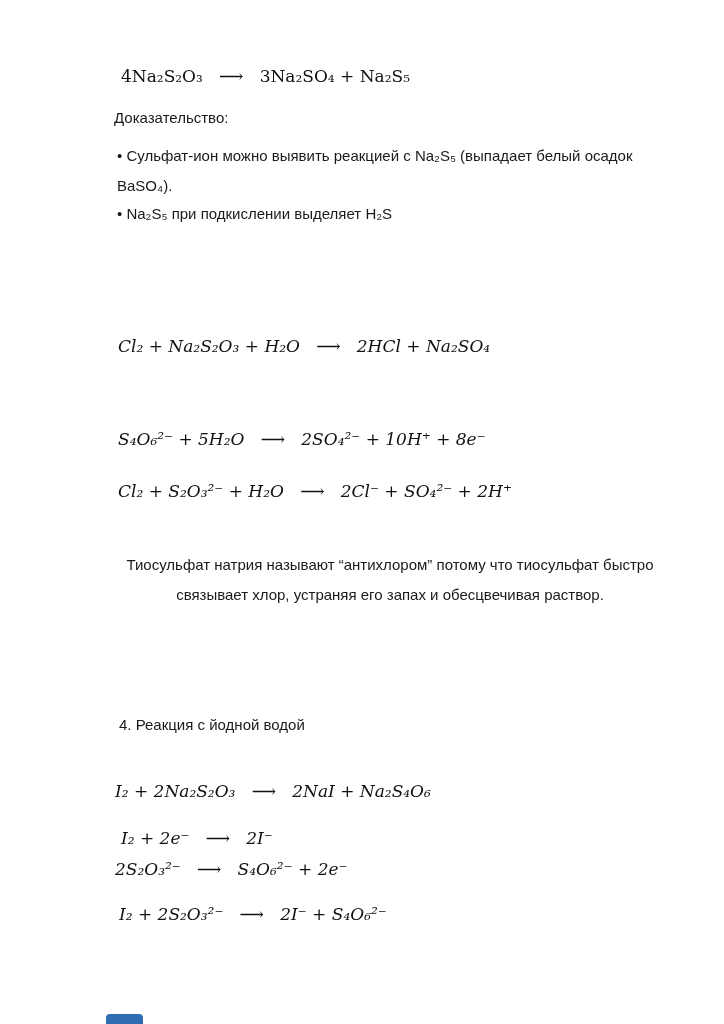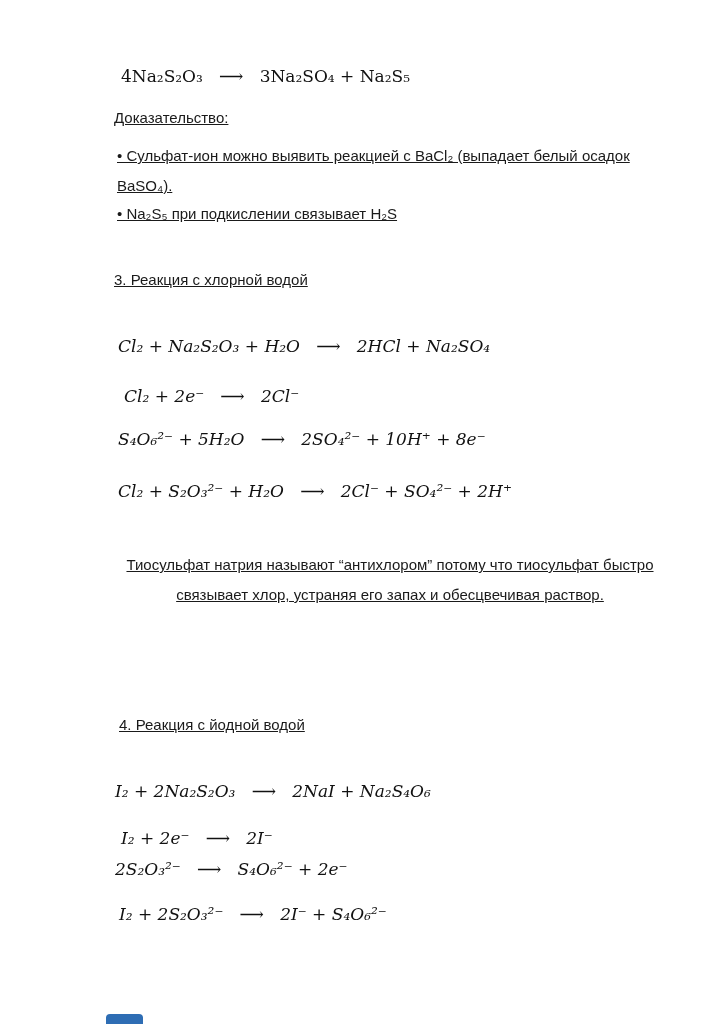--- a/index.html
+++ b/index.html
@@ -15,21 +15,20 @@
     overflow: hidden;
     font-family: "Liberation Sans", "DejaVu Sans", sans-serif;
     color: #1a1a1a;
     margin-left: 11px;
   }
   .abs { position: absolute; }
   .body-text {
     font-size: 15px;
     line-height: 30px;
     color: #1a1a1a;
-    text-decoration: underline;
   }
   .equation {
     font-family: "DejaVu Serif", "Liberation Serif", serif;
     font-size: 17px;
     color: #111111;
     white-space: pre;
   }
   .equation.upright { font-style: normal; }
   .equation.math { font-style: italic; }
   .peek {
@@ -38,29 +37,27 @@
 </style>
 </head>
 <body>
 
 <div class="page">
 
   <div class="abs equation upright" style="left:110px; top:66px;">4Na₂S₂O₃   ⟶   3Na₂SO₄ + Na₂S₅</div>
 
   <div class="abs body-text" style="left:103px; top:103px;">Доказательство:</div>
 
-  <div class="abs body-text" style="left:106px; top:141px; width:545px;">• Сульфат-ион можно выявить реакцией с BaCl₂ (выпадает белый осадок BaSO₄).</div>
+  <div class="abs body-text" style="left:106px; top:141px; width:545px;">• Сульфат-ион можно выявить реакцией с Na₂S₅ (выпадает белый осадок BaSO₄).</div>
 
-  <div class="abs body-text" style="left:106px; top:199px; width:545px;">• Na₂S₅ при подкислении связывает H₂S</div>
+  <div class="abs body-text" style="left:106px; top:199px; width:545px;">• Na₂S₅ при подкислении выделяет H₂S</div>
 
-  <div class="abs body-text" style="left:103px; top:265px;">3. Реакция с хлорной водой</div>
 
   <div class="abs equation math" style="left:107px; top:336px;font-style:italic;">Cl₂ + Na₂S₂O₃ + H₂O   ⟶   2HCl + Na₂SO₄</div>
 
-  <div class="abs equation math" style="left:113px; top:386px;">Cl₂ + 2e⁻   ⟶   2Cl⁻</div>
 
   <div class="abs equation math" style="left:107px; top:429px;">S₄O₆²⁻ + 5H₂O   ⟶   2SO₄²⁻ + 10H⁺ + 8e⁻</div>
 
   <div class="abs equation math" style="left:107px; top:481px;">Cl₂ + S₂O₃²⁻ + H₂O   ⟶   2Cl⁻ + SO₄²⁻ + 2H⁺</div>
 
   <div class="abs body-text" style="left:103px; top:550px; width:552px;text-align:center;">Тиосульфат натрия называют “антихлором” потому что тиосульфат быстро связывает хлор, устраняя его запах и обесцвечивая раствор.</div>
 
   <div class="abs body-text" style="left:108px; top:710px;text-align:center;">4. Реакция с йодной водой</div>
 
   <div class="abs equation math" style="left:104px; top:781px;">I₂ + 2Na₂S₂O₃   ⟶   2NaI + Na₂S₄O₆</div>

